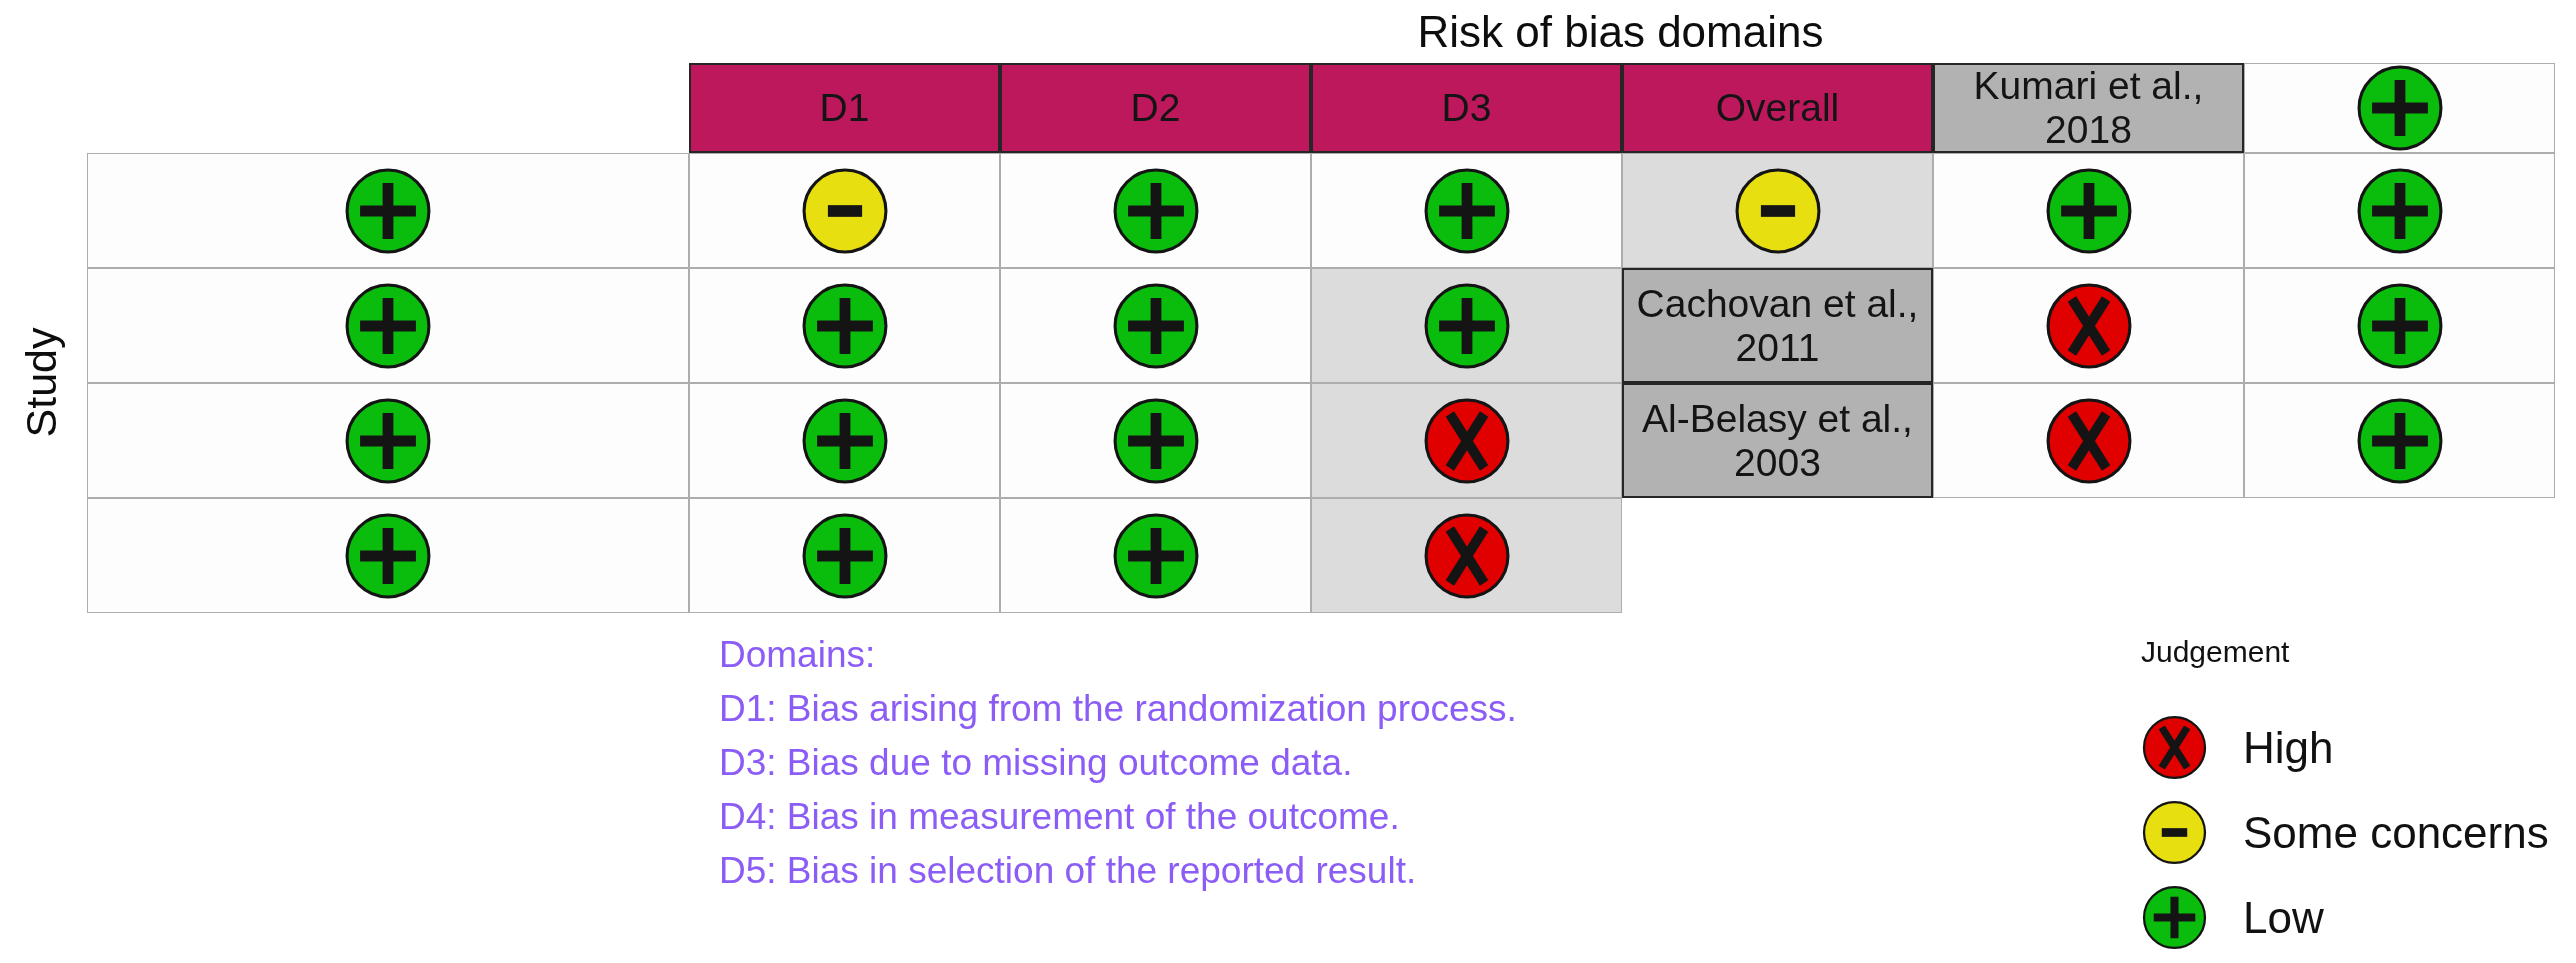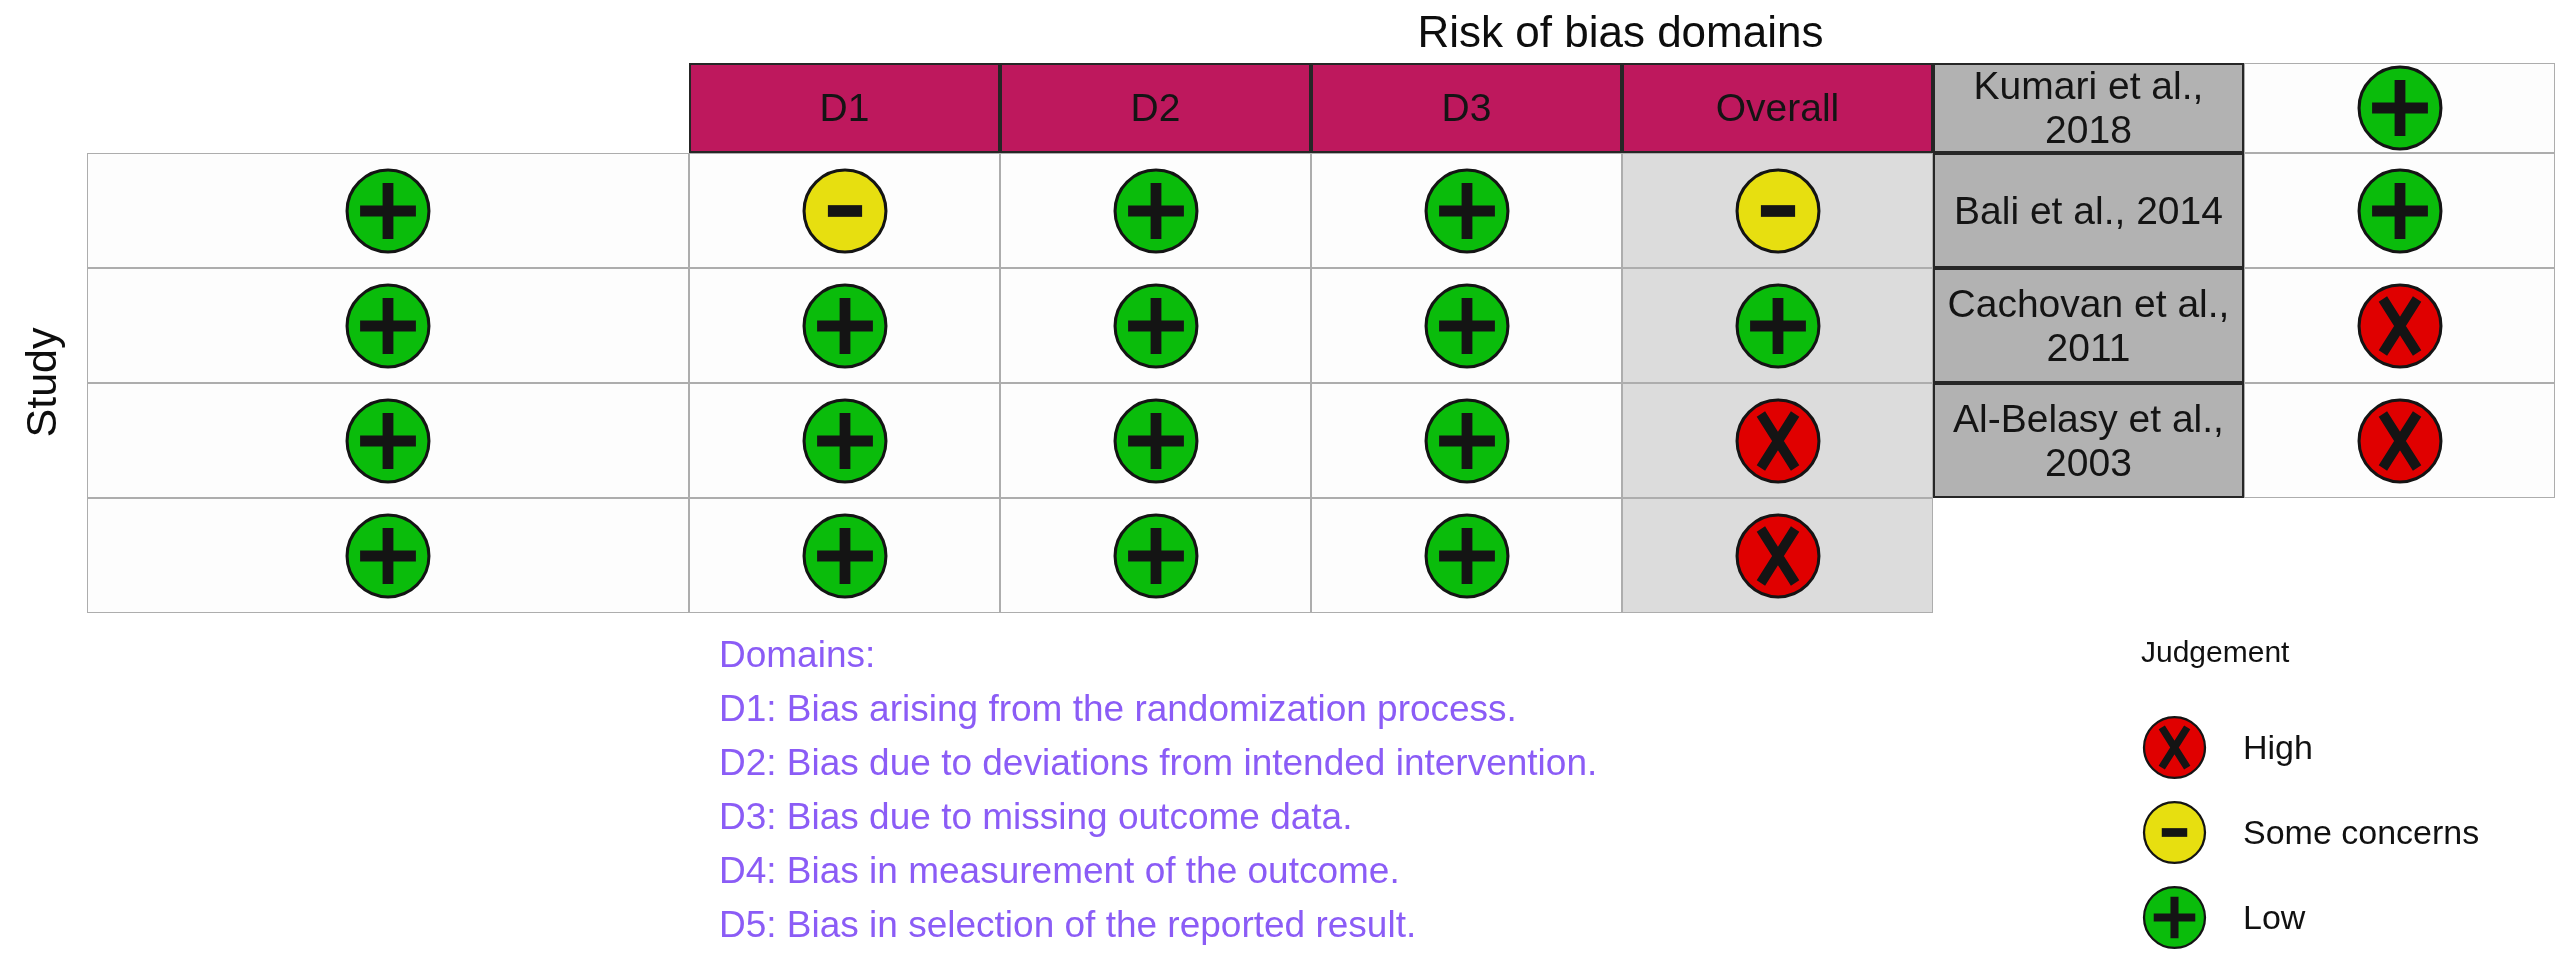--- a/index.html
+++ b/index.html
@@ -38,21 +38,21 @@
   .ocell{background:#dcdcdc;}
   .rating-icon{display:block;}
   .domains-legend{
     position:absolute;left:719px;top:628px;
     font-size:37px;line-height:54px;color:#8b5cf6;
   }
   .judgement-legend{position:absolute;left:2141px;top:631px;}
   .j-title{font-size:30px;line-height:42px;color:#111;}
   .j-item{display:flex;align-items:center;margin-top:18px;}
   .j-item.first{margin-top:41px;}
-  .j-item .j-label{margin-left:35px;font-size:34px;color:#111;white-space:nowrap;}
+  .j-item .j-label{margin-left:35px;font-size:44px;color:#111;white-space:nowrap;}
 </style>
 </head>
 <body>
 
 <div class="figure">
 
   <div class="fig-title">Risk of bias domains</div>
 
   <div class="study-axis">
     <span>Study</span>
@@ -94,21 +94,20 @@
           <circle cx="50" cy="50" r="45.5" fill="#0abc0b" stroke="#141414" stroke-width="3.4"></circle>
           <path d="M50 19 L50 81 M19 50 L81 50" stroke="#141414" stroke-width="12" fill="none"></path>
         </svg>
       </div>
       <div class="cell dcell ocell">
         <svg class="rating-icon" width="90" height="90" viewBox="0 0 100 100">
           <circle cx="50" cy="50" r="45.5" fill="#e7df10" stroke="#141414" stroke-width="3.4"></circle>
           <rect x="31" y="43.5" width="38" height="13" fill="#141414"></rect>
         </svg>
       </div>
-      <div class="cell ncell">Bali et al., 2014</div>
       <div class="cell dcell">
         <svg class="rating-icon" width="90" height="90" viewBox="0 0 100 100">
           <circle cx="50" cy="50" r="45.5" fill="#0abc0b" stroke="#141414" stroke-width="3.4"></circle>
           <path d="M50 19 L50 81 M19 50 L81 50" stroke="#141414" stroke-width="12" fill="none"></path>
         </svg>
       </div>
       <div class="cell dcell">
         <svg class="rating-icon" width="90" height="90" viewBox="0 0 100 100">
           <circle cx="50" cy="50" r="45.5" fill="#0abc0b" stroke="#141414" stroke-width="3.4"></circle>
           <path d="M50 19 L50 81 M19 50 L81 50" stroke="#141414" stroke-width="12" fill="none"></path>
@@ -210,21 +209,20 @@
         <svg class="rating-icon" width="90" height="90" viewBox="0 0 100 100">
           <circle cx="50" cy="50" r="45.5" fill="#e00000" stroke="#141414" stroke-width="3.4"></circle>
           <path d="M31 20 L69 80 M69 20 L31 80" stroke="#141414" stroke-width="11" fill="none"></path>
         </svg>
       </div>
     </div>
 
   <div class="domains-legend">
     <div>Domains:</div>
   <div class="legend-line">D1: Bias arising from the randomization process.</div>
-      <div class="legend-line">D2: Bias due to deviations from intended intervention.</div>
       <div class="legend-line">D3: Bias due to missing outcome data.</div>
       <div class="legend-line">D4: Bias in measurement of the outcome.</div>
       <div class="legend-line">D5: Bias in selection of the reported result.</div>
     </div>
 
   <div class="judgement-legend">
     <div class="j-title">Judgement</div>
   <div class="j-item first">
         <svg class="rating-icon" width="67" height="67" viewBox="0 0 100 100">
           <circle cx="50" cy="50" r="45.5" fill="#e00000" stroke="#141414" stroke-width="3.4"></circle>

